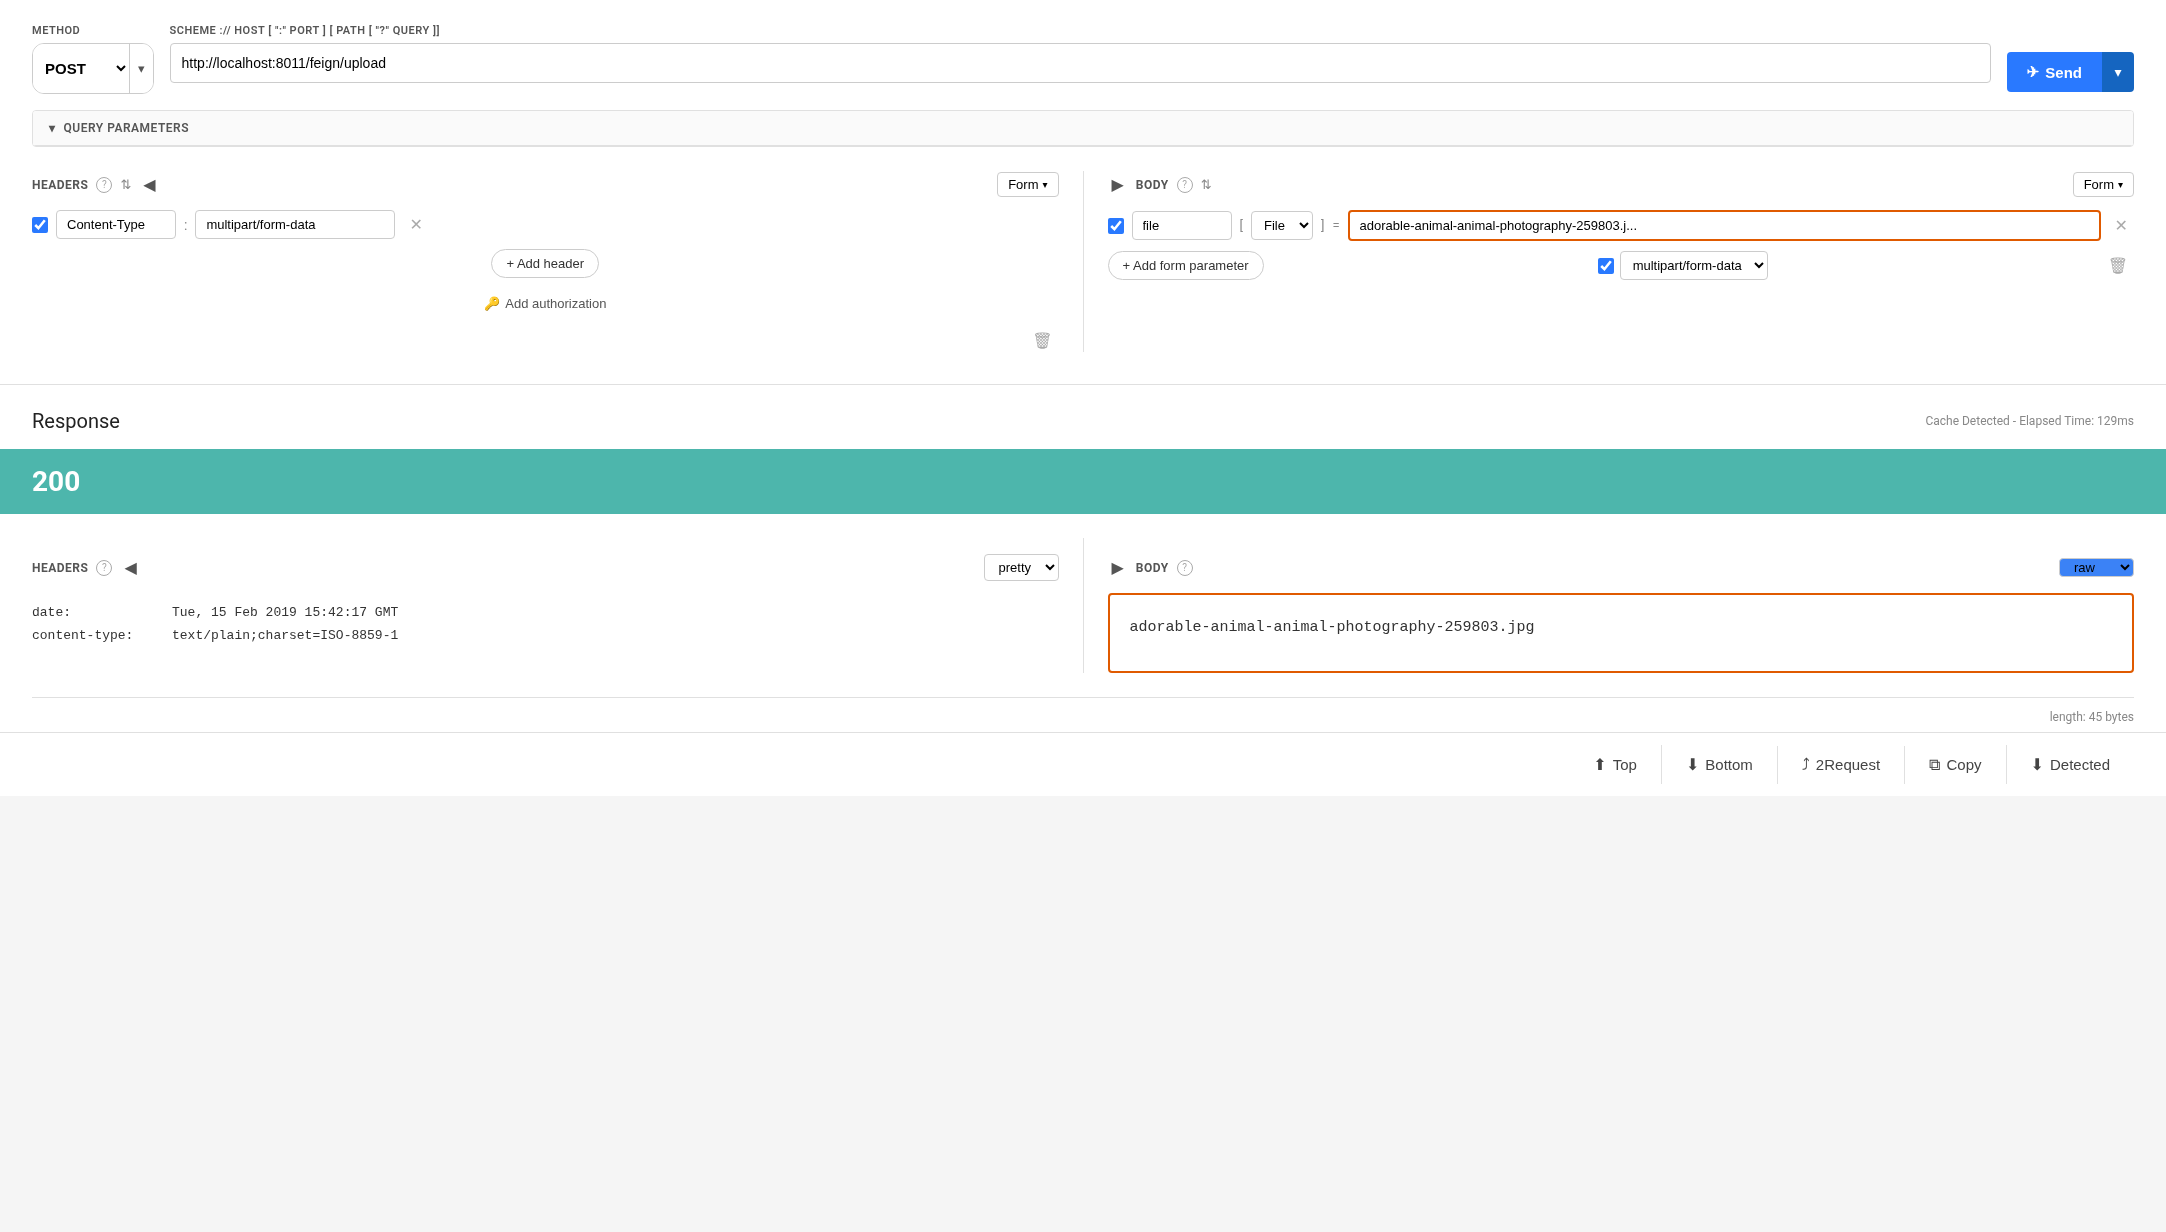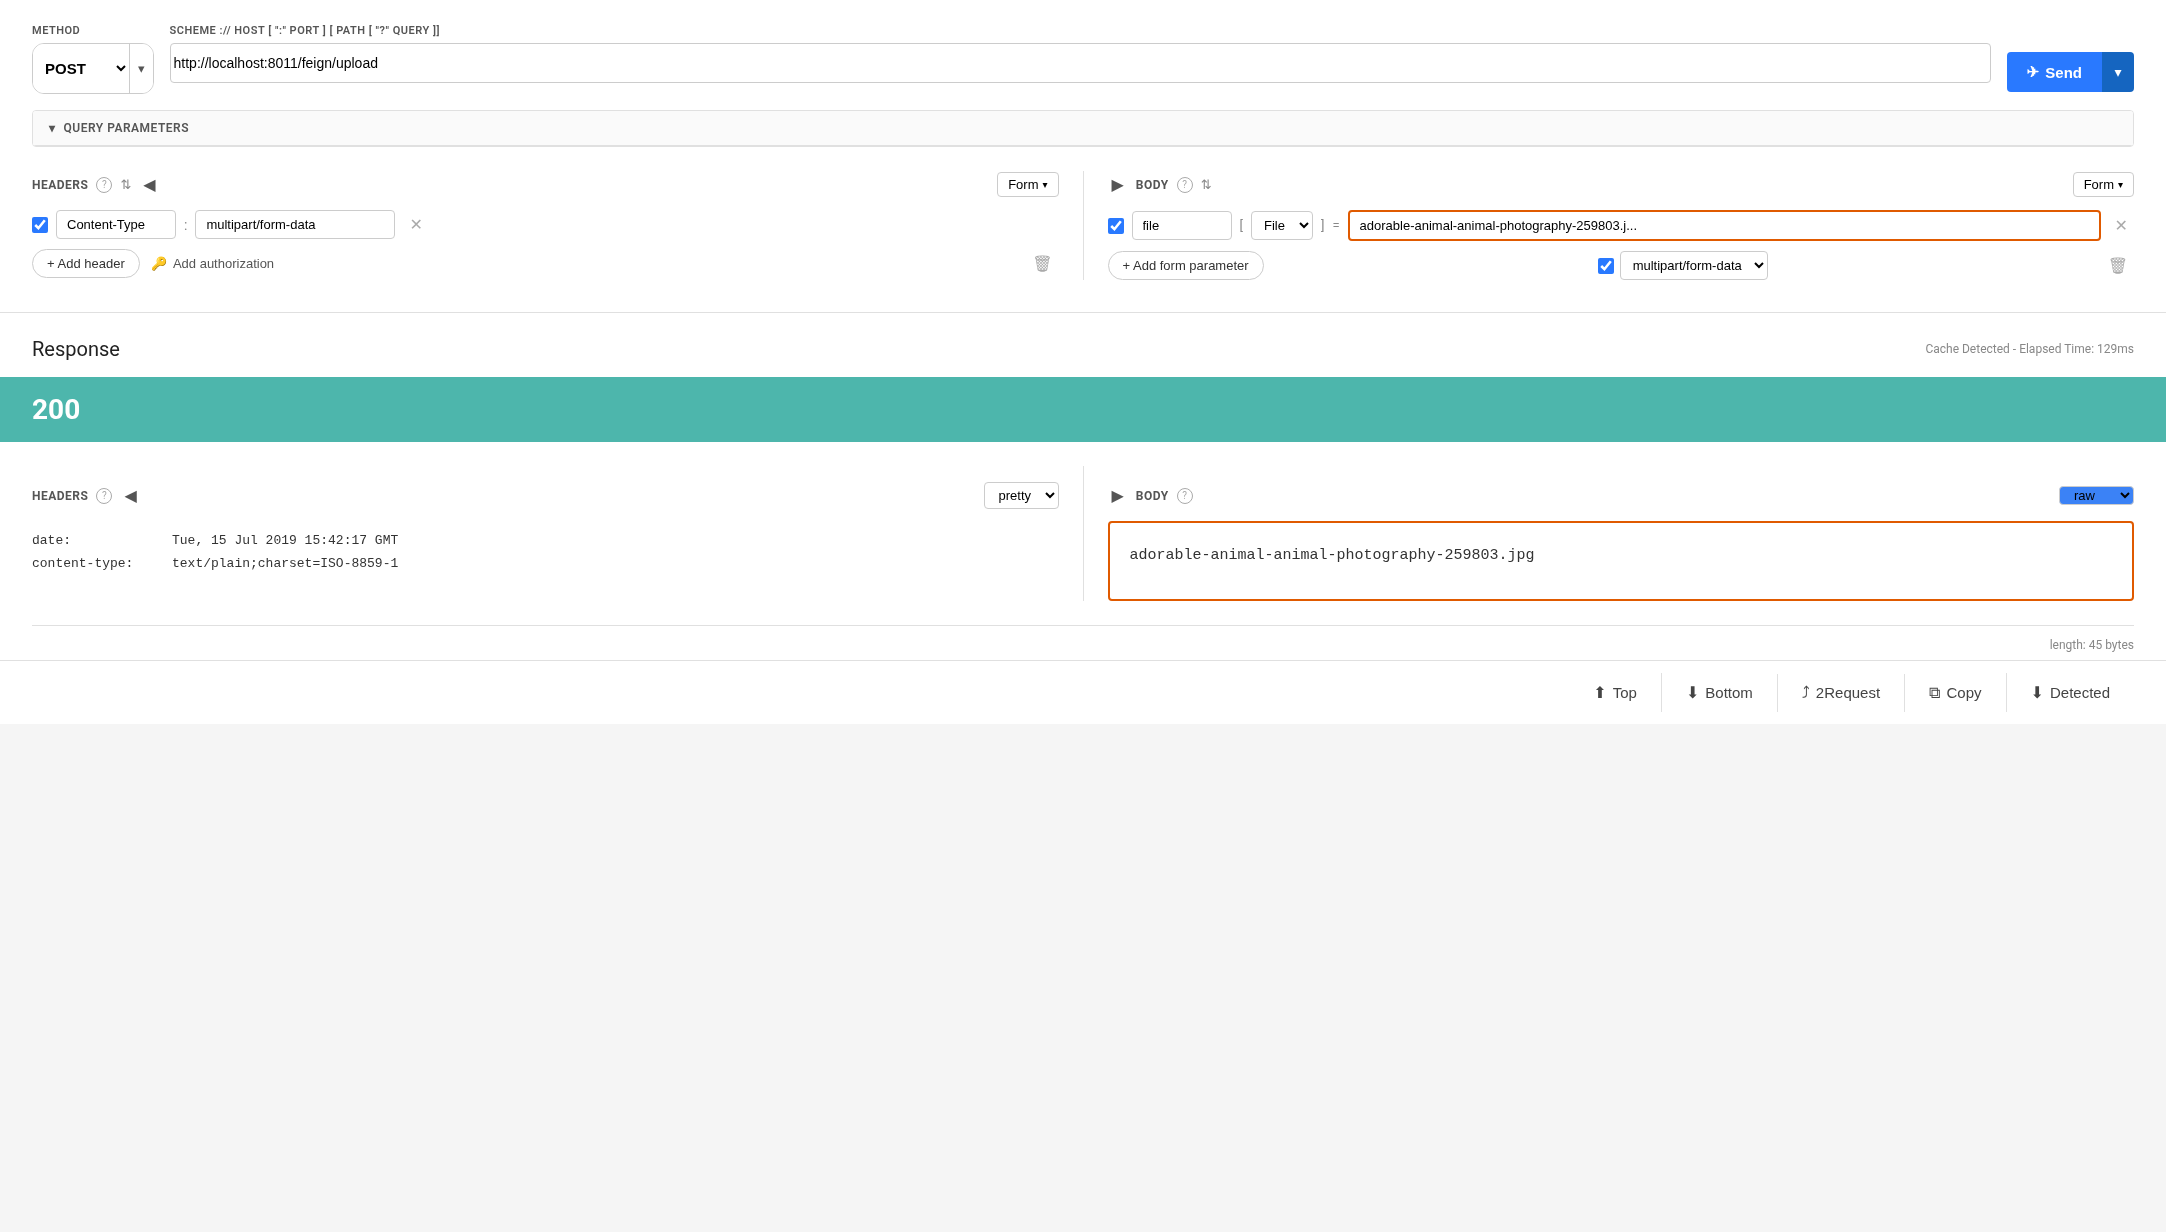--- a/index.html
+++ b/index.html
@@ -56,21 +56,21 @@
       padding: 0 8px;
       height: 100%;
       cursor: pointer;
       font-size: 13px;
       color: #555;
     }
     .url-input {
       height: 40px;
       border: 1.5px solid #ccc;
       border-radius: 4px;
-      padding: 0 3px;
+      padding: 0 11px;
       font-size: 14px;
       width: 100%;
       outline: none;
     }
     .send-btn-group {
       display: flex;
       align-items: flex-end;
       height: 68px;
     }
     .send-btn {
@@ -461,21 +461,21 @@
       </div>
 
       <div class="header-row">
         <input type="checkbox" class="checkbox" checked="" style="">
         <input class="field-input" type="text" value="Content-Type" style="width: 120px;">
         <span class="colon">:</span>
         <input class="field-input" type="text" value="multipart/form-data" style="width: 200px;">
         <button class="delete-btn">✕</button>
       </div>
 
-      <div style="display:flex; align-items:center; gap:12px; margin-top:8px;">
+      <div style="display:flex; align-items:center; gap:12px; margin-top:8px;flex-direction:column;">
         <button class="add-header-btn">+ Add header</button>
         <button class="auth-btn">
           <span>🔑</span>
           <span>Add authorization</span>
         </button>
         <button class="delete-btn" style="margin-left:auto;">🗑</button>
       </div>
     </div>
 
     <div class="panel-divider"></div>
@@ -535,21 +535,21 @@
       <div class="panel-header" style="margin-top:16px;">
         <span class="panel-title">HEADERS</span>
         <span class="panel-title-info">?</span>
         <button class="nav-arrow">◀</button>
         <select class="pretty-select">
           <option>pretty</option>
           <option>raw</option>
         </select>
       </div>
       <div class="response-headers-content">
-        <div><span style="display:inline-block;width:140px;">date:</span><span>Tue, 15 Jul 2019 15:42:17 GMT</span></div>
+        <div><span style="display:inline-block;width:140px;">date:</span><span>Tue, 15 Feb 2019 15:42:17 GMT</span></div>
         <div><span style="display:inline-block;width:140px;">content-type:</span><span>text/plain;charset=ISO-8859-1</span></div>
       </div>
     </div>
 
     <div class="panel-divider"></div>
 
     <div class="response-panel">
       <div class="panel-header" style="margin-top:16px;">
         <button class="nav-arrow">▶</button>
         <span class="panel-title">BODY</span>

